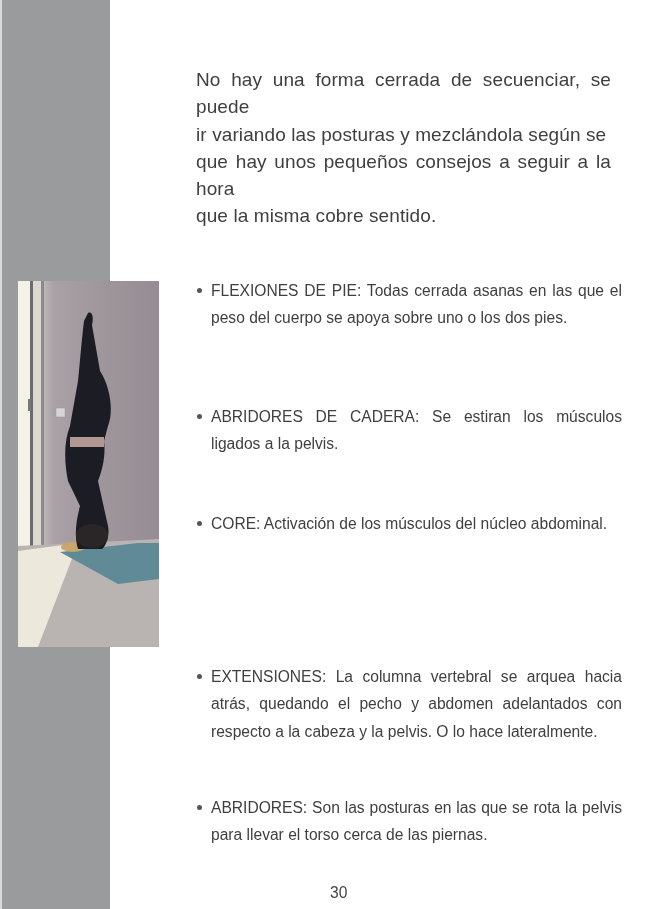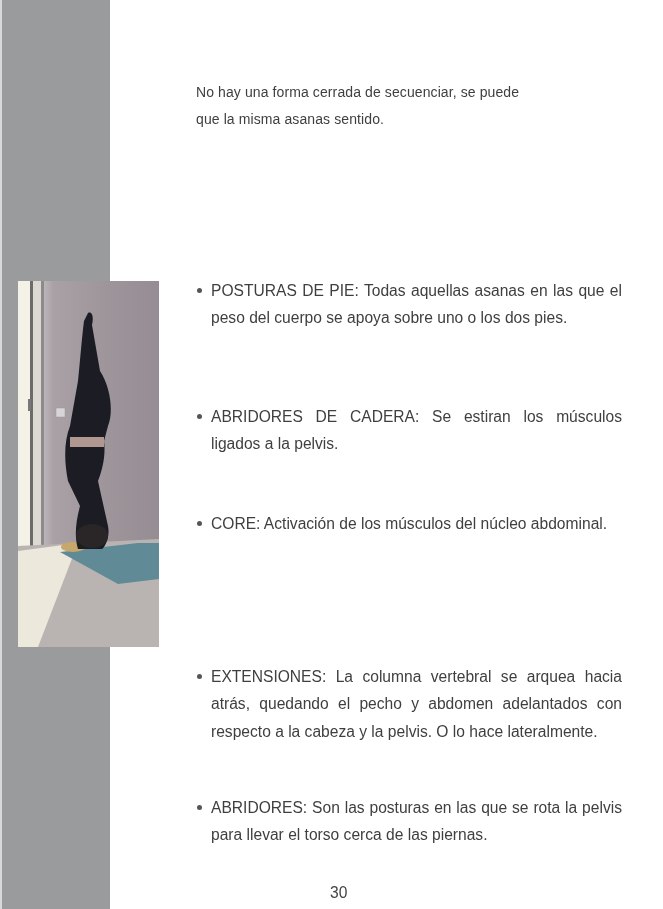--- a/index.html
+++ b/index.html
@@ -3,21 +3,21 @@
 <meta charset="utf-8">
 <style>
   html, body { margin:0; padding:0; }
   body { width:663px; height:909px; background:#ffffff; position:relative; overflow:hidden;
          font-family:"Liberation Sans", sans-serif; color:#3f3f3f; }
   .edge { position:absolute; left:0; top:0; width:2px; height:909px; background:#d9d9d9; }
   .sidebar { position:absolute; left:2px; top:0; width:108px; height:909px; background:#9a9b9d; }
   .photo { position:absolute; left:18px; top:281px; width:141px; height:366px; overflow:hidden;
            background:linear-gradient(90deg,#f1eee6 0%,#f6f3ea 10%,#c9c3c4 14%,#a9a1a6 25%,#9f969c 60%,#958d93 100%); }
   .photo svg { display:block; }
-  .intro { position:absolute; left:196px; top:79px; width:415px; font-size:14px; line-height:27.3px;
+  .intro { position:absolute; left:196px; top:66px; width:415px; font-size:19px; line-height:27.3px;
            text-align:justify; letter-spacing:0.1px; }
   .intro span { display:block; }
   .list { position:absolute; left:196px; top:0; width:426px; margin:0; padding:0; list-style:none; }
   .item { position:absolute; left:0; width:426px; font-size:15.6px; line-height:27.3px; text-align:justify;
           padding-left:15px; box-sizing:border-box; }
   .bullet { position:absolute; left:1px; top:11px; width:5px; height:5px; border-radius:50%; background:#555; }
   .item .term { font-weight:normal; }
   .pagenum { position:absolute; left:330px; top:884px; font-size:15.6px; color:#444; }
 </style>
 </head>
@@ -39,27 +39,29 @@
     <polygon points="42,271 120,262 141,262 141,298 100,303" fill="#5f8a96"></polygon>
     <ellipse cx="55" cy="266" rx="12" ry="5" fill="#c7a76b"></ellipse>
     <path d="M70 32 C74 30 76 36 74 44 L82 90 C92 105 96 130 90 145 L86 160 C88 175 84 190 80 200 L90 245 C92 255 88 265 84 268 L60 268 C56 255 58 240 62 225 L50 200 C46 180 46 160 52 145 L60 100 C62 80 64 55 66 40 Z" fill="#1c1d24"></path>
     <rect x="52" y="156" width="34" height="10" fill="#b09890"></rect>
     <ellipse cx="74" cy="255" rx="16" ry="12" fill="#2a2526"></ellipse>
   </svg>
 </div>
 
 <div class="intro">
   <span>No hay una forma cerrada de secuenciar, se puede</span>
-  <span style="text-align:left">que la misma asanas sentido.</span>
+  <span>ir variando las posturas y mezclándola según se</span>
+  <span>que hay unos pequeños consejos a seguir a la hora</span>
+  <span style="text-align:left">que la misma cobre sentido.</span>
 </div>
 
 <ul class="list">
   <li class="item" style="top:277px">
     <span class="bullet"></span>
-    <span class="term">POSTURAS DE PIE:</span><span> Todas aquellas asanas en las que el peso del cuerpo se apoya sobre uno o los dos pies.</span>
+    <span class="term">FLEXIONES DE PIE:</span><span> Todas cerrada asanas en las que el peso del cuerpo se apoya sobre uno o los dos pies.</span>
   </li>
   <li class="item" style="top:403px">
     <span class="bullet"></span>
     <span class="term">ABRIDORES DE CADERA:</span><span> Se estiran los músculos ligados a la pelvis.</span>
   </li>
   <li class="item" style="top:510px">
     <span class="bullet"></span>
     <span class="term">CORE:</span><span> Activación de los músculos del núcleo abdominal.</span>
   </li>
   <li class="item" style="top:663px">

